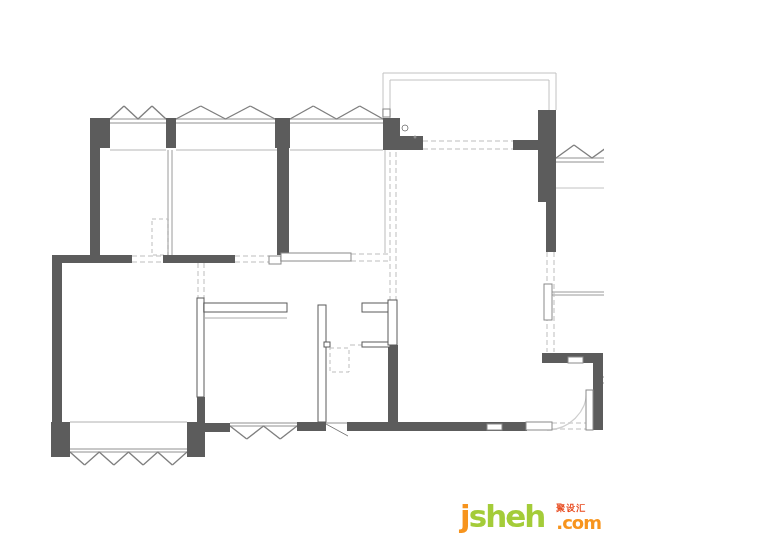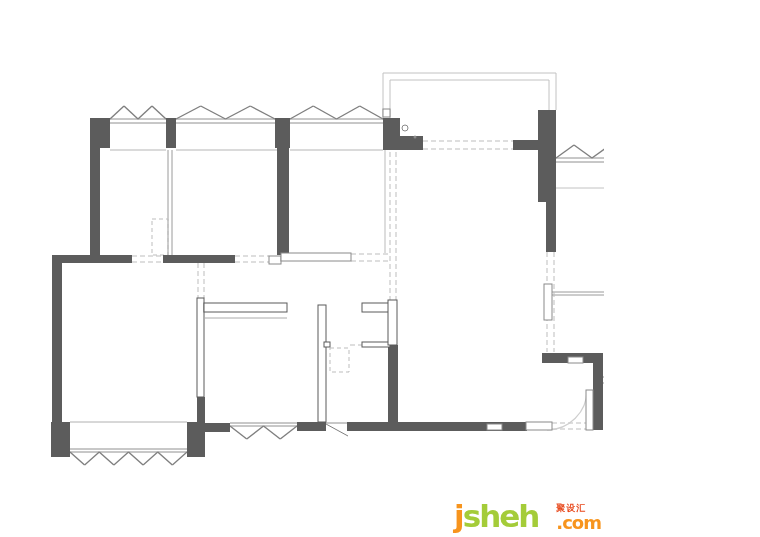--- a/index.html
+++ b/index.html
@@ -17,21 +17,21 @@
     display:flex;align-items:flex-end;
     line-height:1;
     user-select:none;
   }
   .wm-main{
     font-size:31px;font-weight:bold;letter-spacing:-2px;
     font-family:"DejaVu Sans","Liberation Sans",sans-serif;
   }
   .wm-j{color:#F7941D;}
   .wm-sheh{color:#A4CC39;}
-  .wm-right{display:flex;flex-direction:column;align-items:flex-start;margin-left:18px;}
+  .wm-right{display:flex;flex-direction:column;align-items:flex-start;margin-left:12px;}
   .wm-cjk{font-size:9px;font-weight:bold;color:#E8491D;letter-spacing:1px;}
   .wm-tld{font-size:18px;font-weight:bold;color:#F7941D;margin-top:1px;letter-spacing:-1px;}
 </style>
 </head>
 <body>
 
 <div class="canvas">
   <svg id="plan-svg" width="760" height="537" viewBox="0 0 760 537" xmlns="http://www.w3.org/2000/svg">
       <g>
         <line x1="110" y1="119" x2="166" y2="119" stroke="#909090" stroke-width="1"></line>

